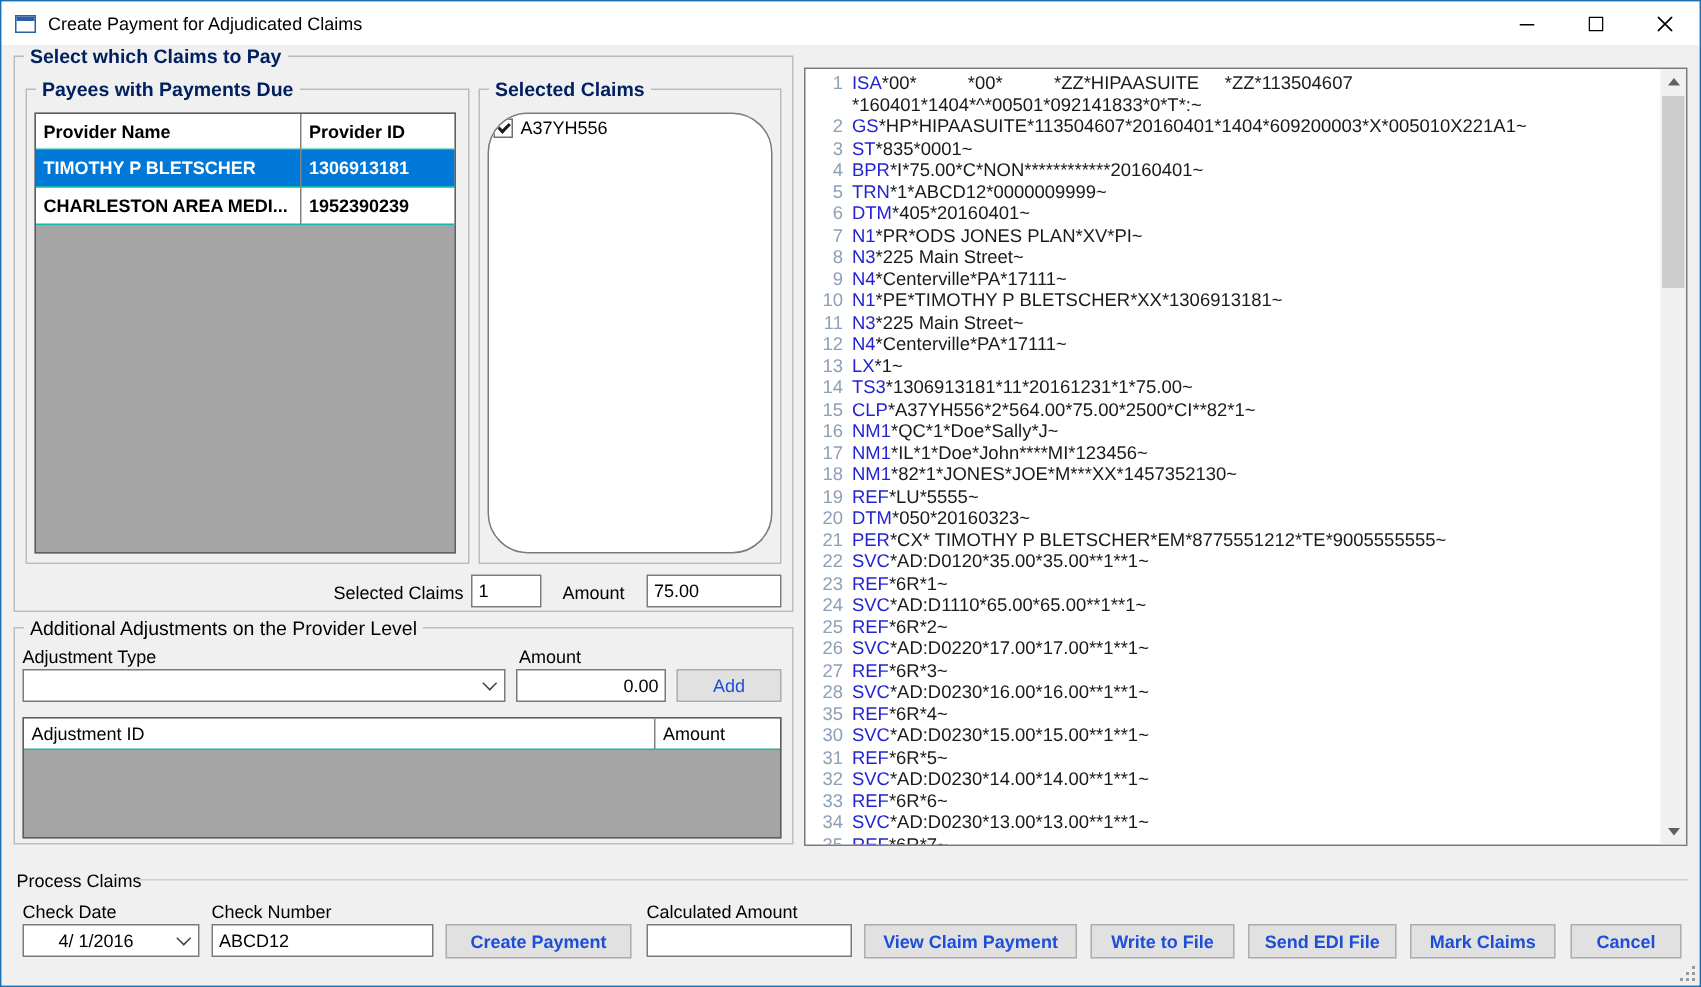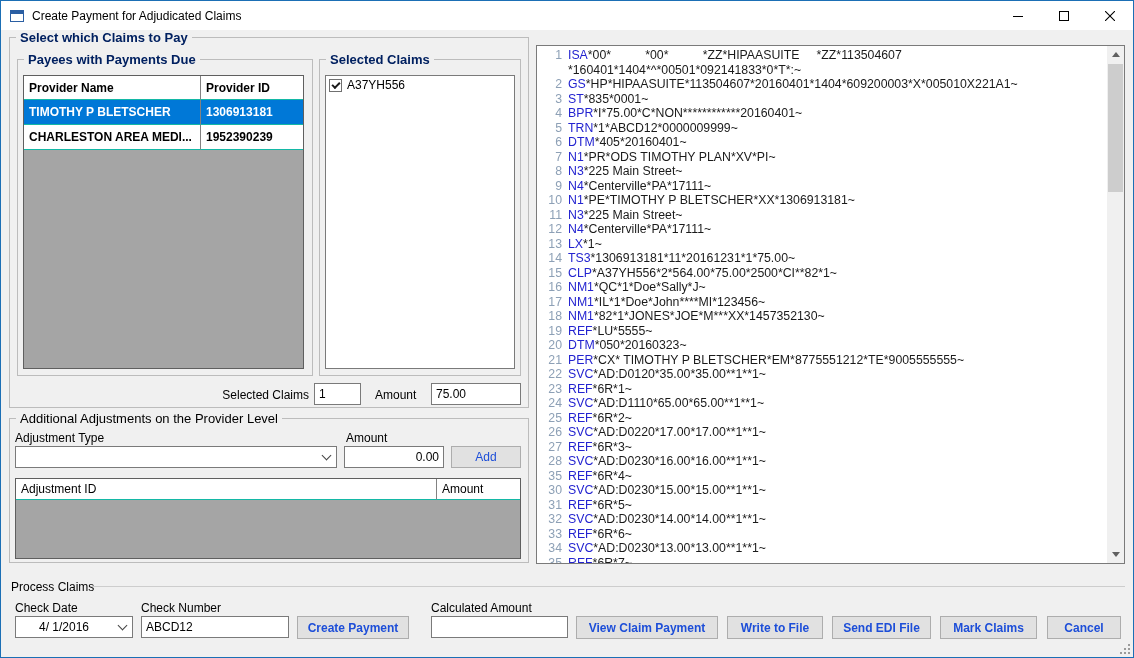--- a/index.html
+++ b/index.html
@@ -148,21 +148,21 @@
         <div class="drow pay-row">
           <div class="dcell pcol1">CHARLESTON AREA MEDI...</div>
           <div class="dcell pcol2">1952390239</div>
         </div>
     </div>
 
     <div class="groupbox" style="left:318px; top:29px; width:202px; height:317px;">
       <span class="gb-caption gb-bold">Selected Claims</span>
     </div>
 
-    <div class="listbox" style="left:324px; top:45px; width:190px; height:294px;">
+    <div class="listbox" style="left:324px; top:45px; width:190px; height:294px;border-radius:27px;">
       <div class="check-item">
           <span class="checkbox checked"></span>
           <span>A37YH556</span>
         </div>
     </div>
 
     <div class="label" style="left:200px; top:358px; width:108px; text-align:right;">Selected Claims</div>
     <input class="tb" style="left: 313px; top: 353px; width: 47px; height: 22px;" value="1">
     <div class="label" style="left:374px; top:358px;">Amount</div>
     <input class="tb" style="left: 430px; top: 353px; width: 90px; height: 22px;" value="75.00">
@@ -192,21 +192,21 @@
 
     <div class="edi">
       <div class="edi-content">
         <div class="edi-line"><span class="ln">1</span><span class="seg">ISA</span><span class="rest">*00*          *00*          *ZZ*HIPAASUITE     *ZZ*113504607</span></div>
           <div class="edi-line"><span class="ln"></span><span class="seg"></span><span class="rest">*160401*1404*^*00501*092141833*0*T*:~</span></div>
           <div class="edi-line"><span class="ln">2</span><span class="seg">GS</span><span class="rest">*HP*HIPAASUITE*113504607*20160401*1404*609200003*X*005010X221A1~</span></div>
           <div class="edi-line"><span class="ln">3</span><span class="seg">ST</span><span class="rest">*835*0001~</span></div>
           <div class="edi-line"><span class="ln">4</span><span class="seg">BPR</span><span class="rest">*I*75.00*C*NON************20160401~</span></div>
           <div class="edi-line"><span class="ln">5</span><span class="seg">TRN</span><span class="rest">*1*ABCD12*0000009999~</span></div>
           <div class="edi-line"><span class="ln">6</span><span class="seg">DTM</span><span class="rest">*405*20160401~</span></div>
-          <div class="edi-line"><span class="ln">7</span><span class="seg">N1</span><span class="rest">*PR*ODS TIMOTHY PLAN*XV*PI~</span></div>
+          <div class="edi-line"><span class="ln">7</span><span class="seg">N1</span><span class="rest">*PR*ODS JONES PLAN*XV*PI~</span></div>
           <div class="edi-line"><span class="ln">8</span><span class="seg">N3</span><span class="rest">*225 Main Street~</span></div>
           <div class="edi-line"><span class="ln">9</span><span class="seg">N4</span><span class="rest">*Centerville*PA*17111~</span></div>
           <div class="edi-line"><span class="ln">10</span><span class="seg">N1</span><span class="rest">*PE*TIMOTHY P BLETSCHER*XX*1306913181~</span></div>
           <div class="edi-line"><span class="ln">11</span><span class="seg">N3</span><span class="rest">*225 Main Street~</span></div>
           <div class="edi-line"><span class="ln">12</span><span class="seg">N4</span><span class="rest">*Centerville*PA*17111~</span></div>
           <div class="edi-line"><span class="ln">13</span><span class="seg">LX</span><span class="rest">*1~</span></div>
           <div class="edi-line"><span class="ln">14</span><span class="seg">TS3</span><span class="rest">*1306913181*11*20161231*1*75.00~</span></div>
           <div class="edi-line"><span class="ln">15</span><span class="seg">CLP</span><span class="rest">*A37YH556*2*564.00*75.00*2500*CI**82*1~</span></div>
           <div class="edi-line"><span class="ln">16</span><span class="seg">NM1</span><span class="rest">*QC*1*Doe*Sally*J~</span></div>
           <div class="edi-line"><span class="ln">17</span><span class="seg">NM1</span><span class="rest">*IL*1*Doe*John****MI*123456~</span></div>
@@ -247,21 +247,21 @@
     <div class="combo" style="left:14px; top:586px; width:118px; height:22px;padding-left:23px;">
       <span>4/ 1/2016</span>
       <span class="chev-zone">
           <span class="chev"></span>
         </span>
     </div>
 
     <div class="label" style="left:140px; top:571px;">Check Number</div>
     <input class="tb" style="left: 140px; top: 586px; width: 148px; height: 22px;" value="ABCD12">
 
-    <div class="btn" style="left:296px; top:586px; width:112px; height:23px;">Create Payment</div>
+    <div class="btn" style="left:296px; top:586px; width:124px; height:23px;">Create Payment</div>
 
     <div class="label" style="left:430px; top:571px;">Calculated Amount</div>
     <input class="tb" style="left: 430px; top: 586px; width: 137px; height: 22px;" value="">
 
     <div class="btn" style="left:575px; top:586px; width:142px; height:23px;">View Claim Payment</div>
     <div class="btn" style="left:726px; top:586px; width:96px; height:23px;">Write to File</div>
     <div class="btn" style="left:831px; top:586px; width:99px; height:23px;">Send EDI File</div>
     <div class="btn" style="left:939px; top:586px; width:97px; height:23px;">Mark Claims</div>
     <div class="btn" style="left:1046px; top:586px; width:74px; height:23px;">Cancel</div>
 

